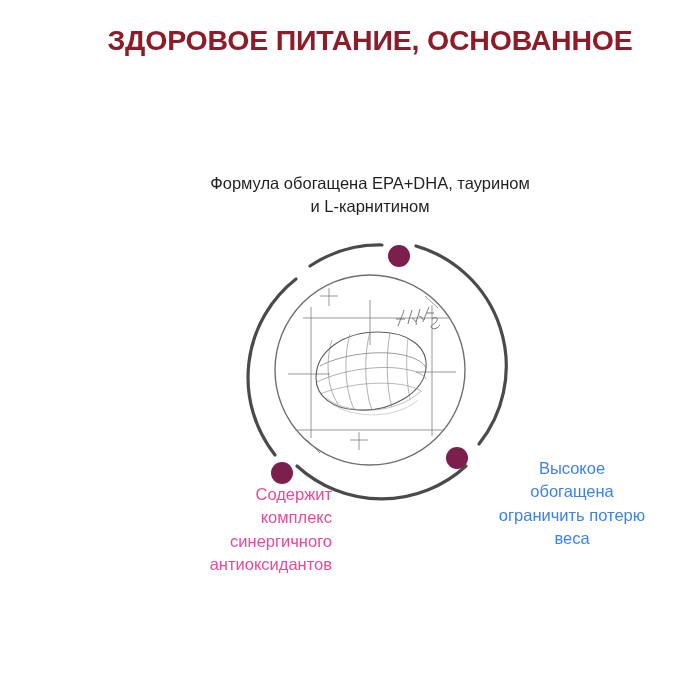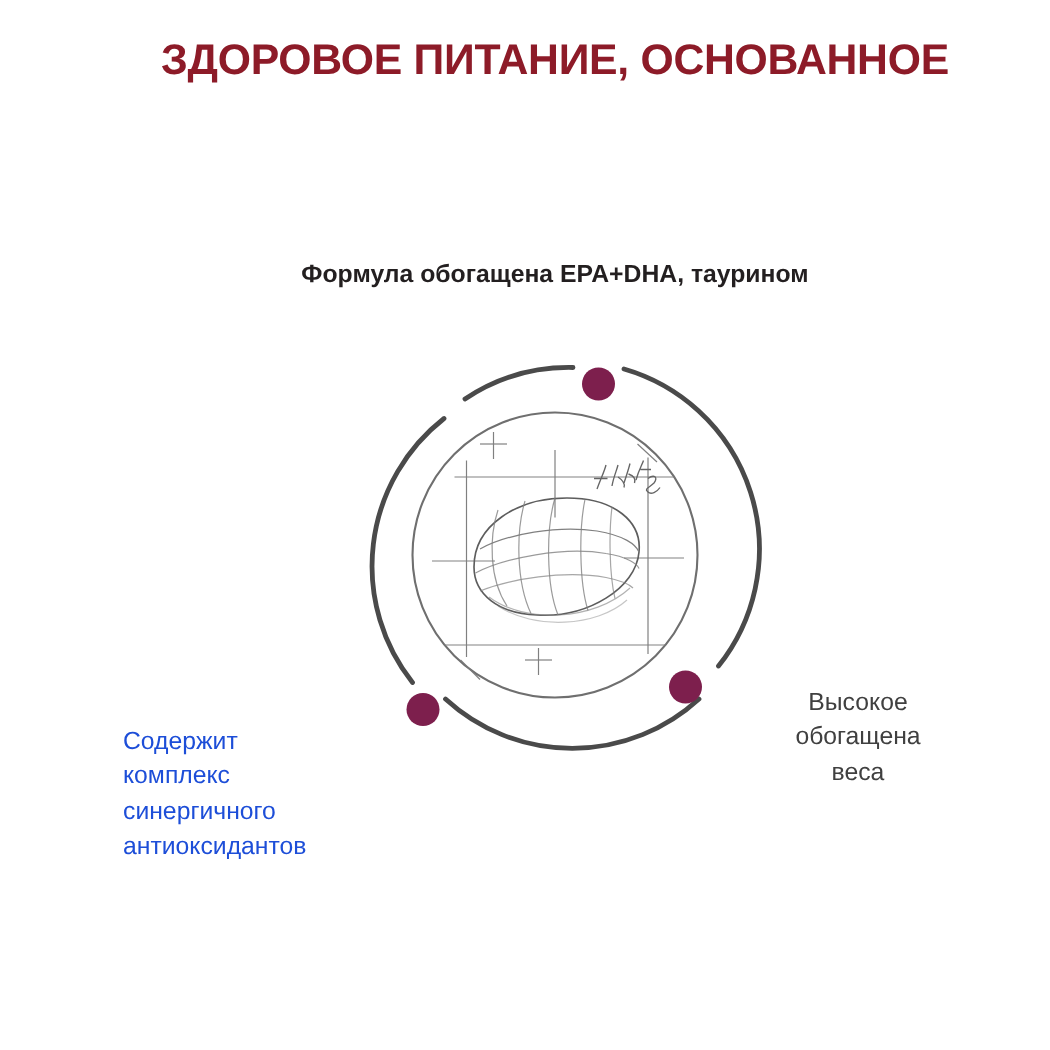--- a/index.html
+++ b/index.html
@@ -38,67 +38,67 @@
   }
   .caption-top {
     position: absolute;
     top: 172px;
     left: 110px;
     width: 480px;
     text-align: center;
     font-size: 16.5px;
     line-height: 1.42;
     color: #231f20;
-    font-weight: bold;
   }
   .caption-top .line {
     display: block;
   }
   .diagram {
     position: absolute;
     left: 0;
     top: 0;
     width: 700px;
     height: 700px;
   }
   .label-right {
     position: absolute;
     left: 452px;
     top: 457px;
     width: 200px;
     text-align: center;
     font-size: 16.5px;
     line-height: 1.42;
-    color: #404040;
+    color: #3b82f6;
   }
   .label-left {
     position: absolute;
     left: 62px;
     top: 483px;
     width: 250px;
-    text-align: left;
+    text-align: right;
     font-size: 16.5px;
     line-height: 1.42;
-    color: #1d4ed8;
+    color: #ec4899;
   }
   .label-right .line, .label-left .line {
     display: block;
   }
 </style>
 </head>
 <body>
 
 <div class="page">
 
   <div class="title">
     <span class="line">ЗДОРОВОЕ ПИТАНИЕ, ОСНОВАННОЕ</span>
   </div>
 
   <div class="caption-top">
     <span class="line">Формула обогащена EPA+DHA, таурином</span>
+    <span class="line">и L-карнитином</span>
   </div>
 
   <svg class="diagram" viewBox="0 0 700 700">
 
     <g fill="none" stroke="#4a4a4a" stroke-width="3.2" stroke-linecap="round">
       <path d="M 290 266 A 125 125 0 0 1 362 245"></path>
       <path d="M 396 246 A 125 125 0 0 1 459 444"></path>
       <path d="M 446 466 A 125 125 0 0 1 277 466"></path>
       <path d="M 255 455 A 125 125 0 0 1 276 279"></path>
     </g>
@@ -148,20 +148,21 @@
     </g>
 
     <circle cx="379" cy="256" r="11" fill="#7d1f4d"></circle>
     <circle cx="262" cy="473" r="11" fill="#7d1f4d"></circle>
     <circle cx="437" cy="458" r="11" fill="#7d1f4d"></circle>
   </svg>
 
   <div class="label-right">
     <span class="line">Высокое</span>
     <span class="line">обогащена</span>
+    <span class="line">ограничить потерю</span>
     <span class="line">веса</span>
   </div>
 
   <div class="label-left">
     <span class="line">Содержит</span>
     <span class="line">комплекс</span>
     <span class="line">синергичного</span>
     <span class="line">антиоксидантов</span>
   </div>
 

